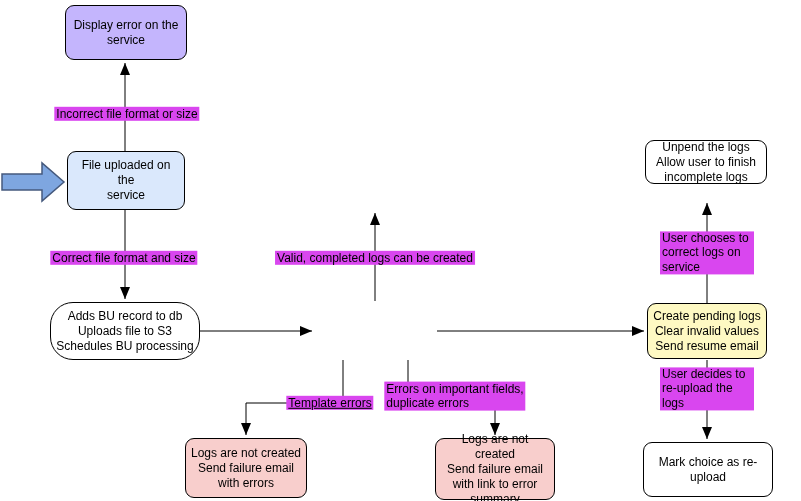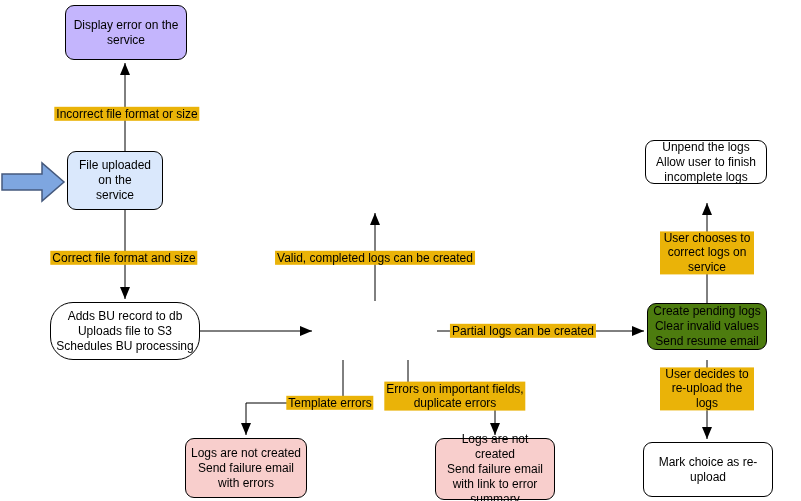--- a/index.html
+++ b/index.html
@@ -8,23 +8,23 @@
     width:801px;height:501px;
     overflow:hidden;
     background:#ffffff;
     font-family:"Liberation Sans","DejaVu Sans",sans-serif;
     font-size:12px;color:#000000;
   }
   #edges{position:absolute;left:0;top:0;z-index:0;}
   .edge-label{
     position:absolute;z-index:1;
     transform:translate(-50%,-50%);
-    background:#eab308;
+    background:#d946ef;
     white-space:pre-line;
-    text-align:center;
+    text-align:left;
     line-height:1.2;
     padding:0 2px;
   }
   .node{
     position:absolute;z-index:2;
     box-sizing:border-box;
     border:1px solid #000000;
     border-radius:9px;
     display:flex;align-items:center;justify-content:center;
     text-align:center;
@@ -55,43 +55,42 @@
     <path d="M437,331 L644,331" fill="none" stroke="#000" marker-end="url(#arrow)"></path>
     <path d="M343,360 L343,403 L246,403 L246,435" fill="none" stroke="#000" marker-end="url(#arrow)"></path>
     <path d="M408,360 L408,390 L495,390 L495,435" fill="none" stroke="#000" marker-end="url(#arrow)"></path>
     <path d="M707,303 L707,203" fill="none" stroke="#000" marker-end="url(#arrow)"></path>
     <path d="M707,360 L707,439" fill="none" stroke="#000" marker-end="url(#arrow)"></path>
   </svg>
 
   <div class="edge-label" style="left:127px;top:114px;">Incorrect file format or size</div>
   <div class="edge-label" style="left:124px;top:258px;">Correct file format and size</div>
   <div class="edge-label" style="left:375px;top:258px;">Valid, completed logs can be created</div>
-  <div class="edge-label" style="left:523px;top:331px;">Partial logs can be created</div>
-  <div class="edge-label" style="left:330px;top:403px;">Template errors</div>
+  <div class="edge-label" style="left:330px;top:403px;text-decoration:underline;">Template errors</div>
   <div class="edge-label" style="left:455px;top:396px;">Errors on important fields,
 duplicate errors</div>
   <div class="edge-label" style="left:707px;top:253px;">User chooses to correct logs on service</div>
   <div class="edge-label" style="left:707px;top:389px;">User decides to re-upload the logs</div>
 
   <div class="node" style="left: 65px; top: 5px; width: 122px; height: 55px; background: #c4b5fd;">Display error on the
 service</div>
-  <div class="node" style="left: 67px; top: 151px; width: 96px; height: 59px; background: rgb(218, 232, 252);">File uploaded on the
+  <div class="node" style="left: 67px; top: 151px; width: 118px; height: 59px; background: rgb(218, 232, 252);">File uploaded on the
 service</div>
   <div class="node" style="left: 50px; top: 302px; width: 150px; height: 58px; background: rgb(255, 255, 255); border-radius: 23px;">Adds BU record to db
 Uploads file to S3
 Schedules BU processing</div>
   <div class="node" style="left: 185px; top: 438px; width: 122px; height: 60px; background: rgb(248, 206, 204);">Logs are not created
 Send failure email
 with errors</div>
   <div class="node" style="left: 435px; top: 438px; width: 120px; height: 62px; background: rgb(248, 206, 204);">Logs are not created
 Send failure email
 with link to error
 summary</div>
   <div class="node" style="left: 645px; top: 140px; width: 122px; height: 44px; background: rgb(255, 255, 255);">Unpend the logs
 Allow user to finish
 incomplete logs</div>
-  <div class="node" style="left: 647px; top: 303px; width: 120px; height: 47px; background: #4d7c0f;">Create pending logs
+  <div class="node" style="left: 647px; top: 303px; width: 120px; height: 56px; background: #fef9c3;">Create pending logs
 Clear invalid values
 Send resume email</div>
   <div class="node" style="left: 643px; top: 442px; width: 130px; height: 55px; background: rgb(255, 255, 255);">Mark choice as re-
 upload</div>
 
 </div>
 
 </body></html>

